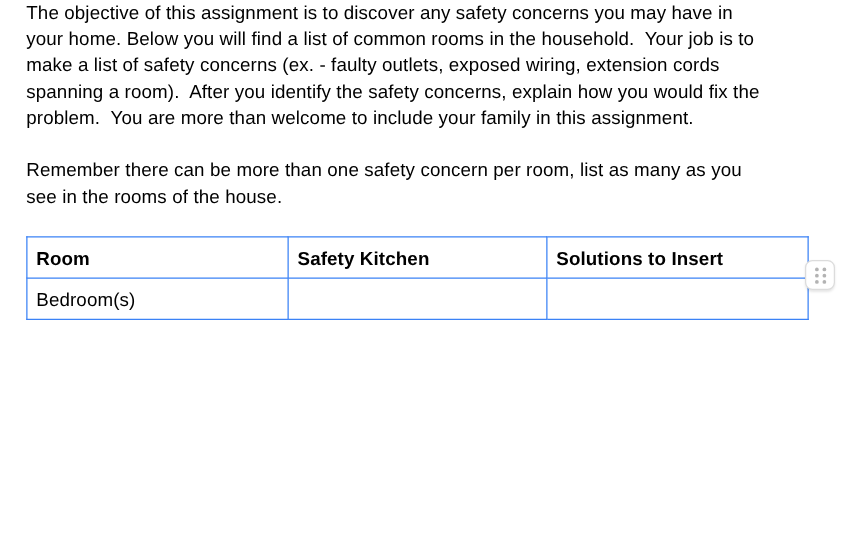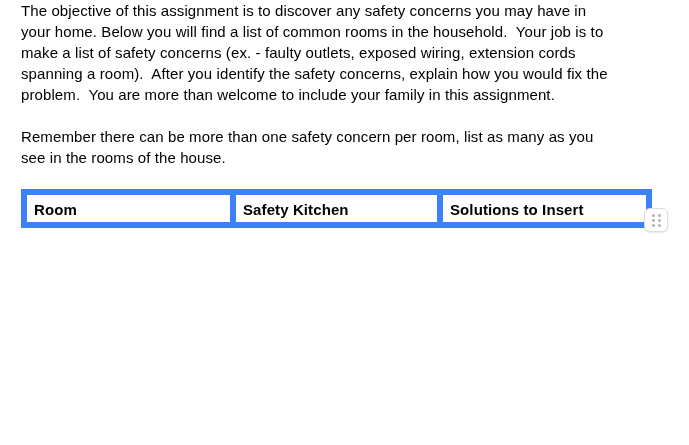--- a/index.html
+++ b/index.html
@@ -26,21 +26,21 @@
     letter-spacing: 0.1px;
   }
   table.concerns-table {
     border-collapse: collapse;
     table-layout: fixed;
     width: 625px;
     margin: 0;
   }
   table.concerns-table th,
   table.concerns-table td {
-    border: 6px solid #3b82f6;
+    border: 1px solid #3b82f6;
     box-sizing: border-box;
     height: 33px;
     padding: 2px 4px 0 7px;
     font-size: 15px;
     text-align: left;
     vertical-align: middle;
     letter-spacing: 0.1px;
     overflow: hidden;
   }
   table.concerns-table th {
@@ -96,20 +96,25 @@
       <col style="width:209px">
     </colgroup>
     <thead>
       <tr>
         <th>Room</th>
         <th>Safety Kitchen</th>
         <th>Solutions to Insert</th>
       </tr>
     </thead>
     <tbody>
+      <tr>
+        <td>Bedroom(s)</td>
+        <td></td>
+        <td></td>
+      </tr>
     </tbody>
   </table>
 
 </div>
 
 <div class="drag-handle" title="">
   <span class="dots">
     <span class="dot"></span>
       <span class="dot"></span>
     <span class="dot"></span>

